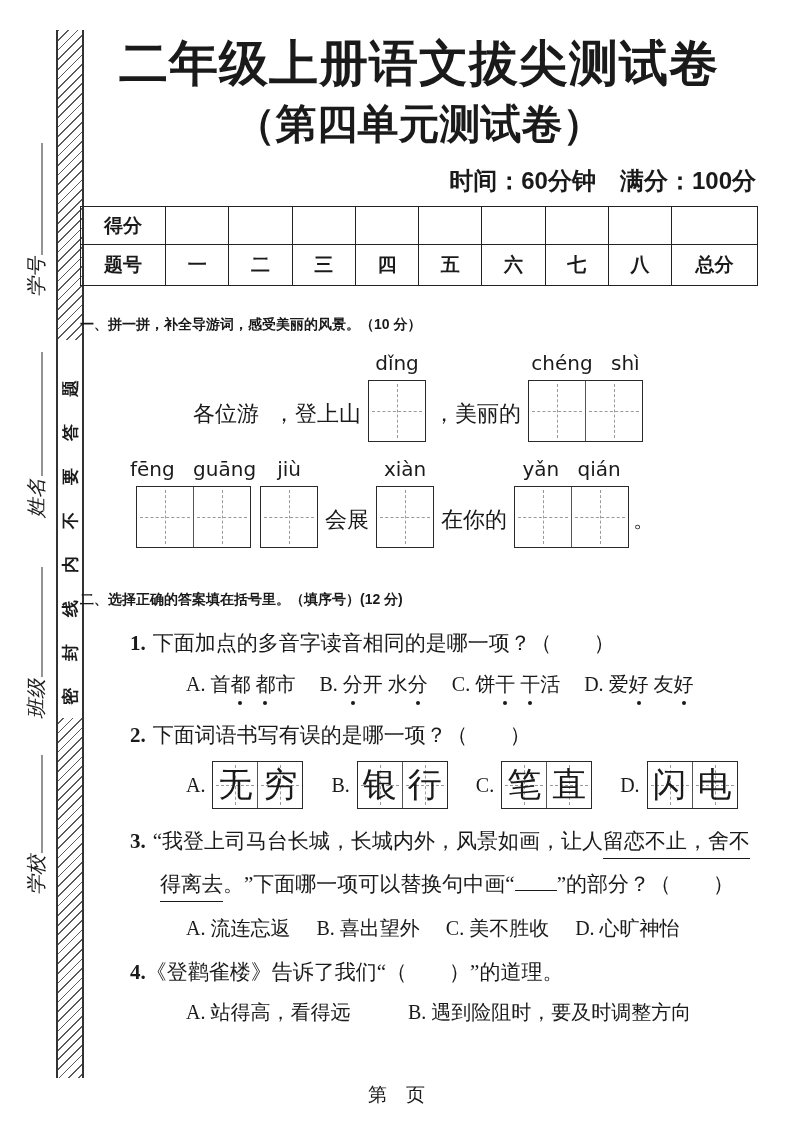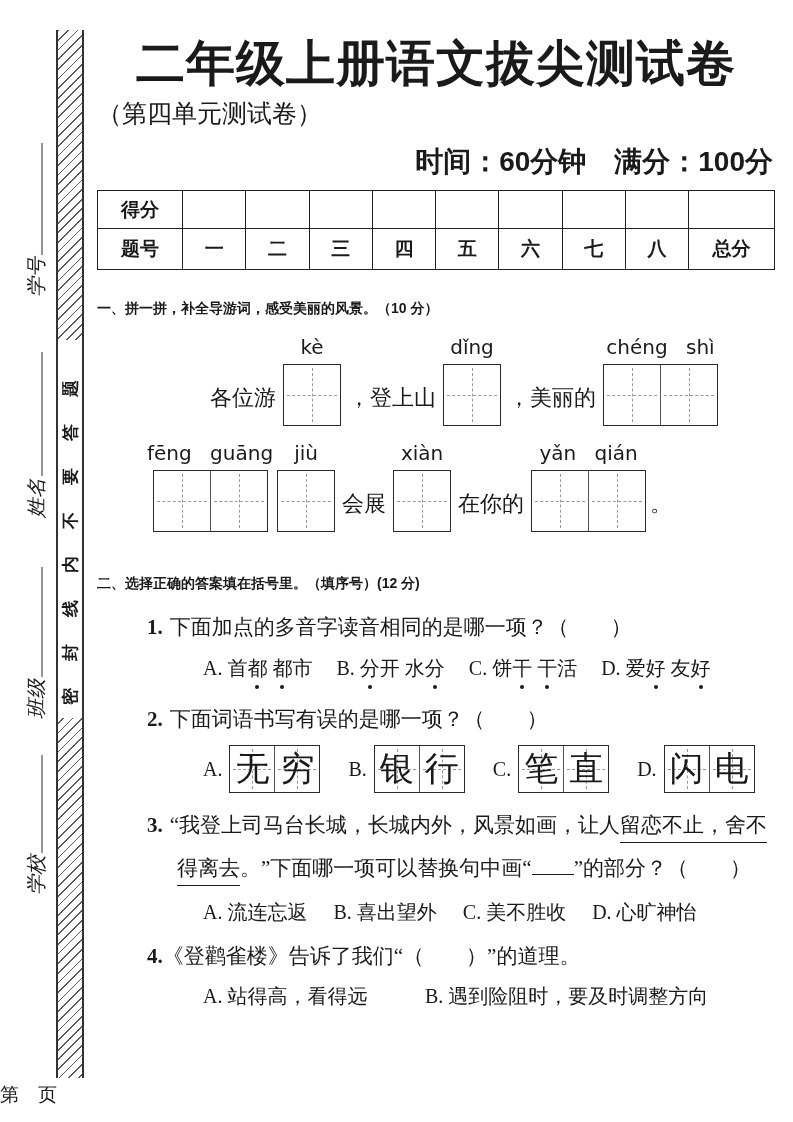--- a/index.html
+++ b/index.html
@@ -14,27 +14,27 @@
   .seal-text{position:absolute;top:50%;left:50%;
              transform:translate(-50%,-50%) rotate(-90deg);
              white-space:nowrap;font-size:17px;font-weight:600;letter-spacing:27px;
              font-family:"Liberation Serif",serif;}
   .seal-label{position:absolute;left:36px;white-space:nowrap;font-size:20px;
               transform:translate(-50%,-50%) rotate(-90deg);
               font-family:"Liberation Serif",serif;font-style:italic;}
   .fill-line{display:inline-block;height:5px;border-bottom:1.6px solid #2b2b2b;margin-left:2px;}
 
   
-  .content{position:absolute;left:97px;top:30px;width:678px;}
+  .content{position:absolute;left:80px;top:30px;width:678px;}
   .title{margin:5px 0 0;text-align:center;font-family:"Liberation Sans",sans-serif;
          font-weight:bold;font-size:49px;letter-spacing:1px;line-height:1.15;}
-  .subtitle{margin-top:6px;text-align:left;font-family:"Liberation Sans",sans-serif;
-            font-weight:normal;font-size:25px;}
+  .subtitle{margin-top:6px;text-align:center;font-family:"Liberation Sans",sans-serif;
+            font-weight:bold;font-size:41px;}
   .meta{margin-top:13px;text-align:right;font-family:"Liberation Sans",sans-serif;
-        font-weight:bold;font-size:28px;padding-right:2px;}
+        font-weight:bold;font-size:24px;padding-right:2px;}
 
   table.score{width:100%;border-collapse:collapse;table-layout:fixed;margin-top:9px;}
   table.score td{border:1.6px solid #222;text-align:center;font-size:19px;font-weight:600;
                  height:37px;padding:0;}
   table.score tr:last-child td{height:40px;}
 
   .sec-heading{font-family:"Liberation Sans",sans-serif;font-weight:bold;font-size:14px;}
 
   
   .pin-row{display:flex;align-items:flex-end;}
@@ -57,21 +57,21 @@
   .dot{position:relative;display:inline-block;}
   .dot::after{content:"";position:absolute;left:50%;bottom:-7px;width:4px;height:4px;
               margin-left:-2px;background:#1a1a1a;border-radius:50%;}
   .ul{border-bottom:1.5px solid #1a1a1a;padding-bottom:5px;}
   .blank{display:inline-block;width:42px;border-bottom:1.5px solid #1a1a1a;height:1em;}
   .opt2{display:inline-flex;align-items:center;}
   .opt2-label{font-size:20px;margin-right:7px;}
   .q4-row{display:flex;font-size:20px;padding-left:106px;white-space:nowrap;}
   .q4-col1{display:inline-block;width:222px;}
 
-  .footer{position:absolute;bottom:14px;left:0;width:100%;
+  .footer{position:absolute;bottom:14px;left:0;width:100%;text-align:center;
           font-size:19px;font-family:"Liberation Sans",sans-serif;}
 </style>
 </head>
 <body>
 
 <div class="page">
 
   <div class="seal-band">
     <div class="seal-window">
       <div class="seal-text">密封线内不要答题</div>
@@ -126,26 +126,20 @@
         <td>八</td>
         <td>总分</td>
       </tr>
     </tbody>
       </table>
 
     <div class="sec-heading" style="margin-top:30px">一、拼一拼，补全导游词，感受美丽的风景。（10 分）</div>
 
     <div class="pin-row" style="margin-top:17px;padding-left:106px">
       <span class="inline-text">各位游</span>
-      <span class="pin-group">
-          <span class="pin">kè</span>
-          <span class="tian-box">
-            <span class="cell"></span>
-          </span>
-        </span>
       <span class="inline-text">，登上山</span>
       <span class="pin-group">
           <span class="pin">dǐng</span>
           <span class="tian-box">
             <span class="cell"></span>
           </span>
         </span>
       <span class="inline-text">，美丽的</span>
       <span class="pin-group">
           <span class="pin">chéng shì</span>

